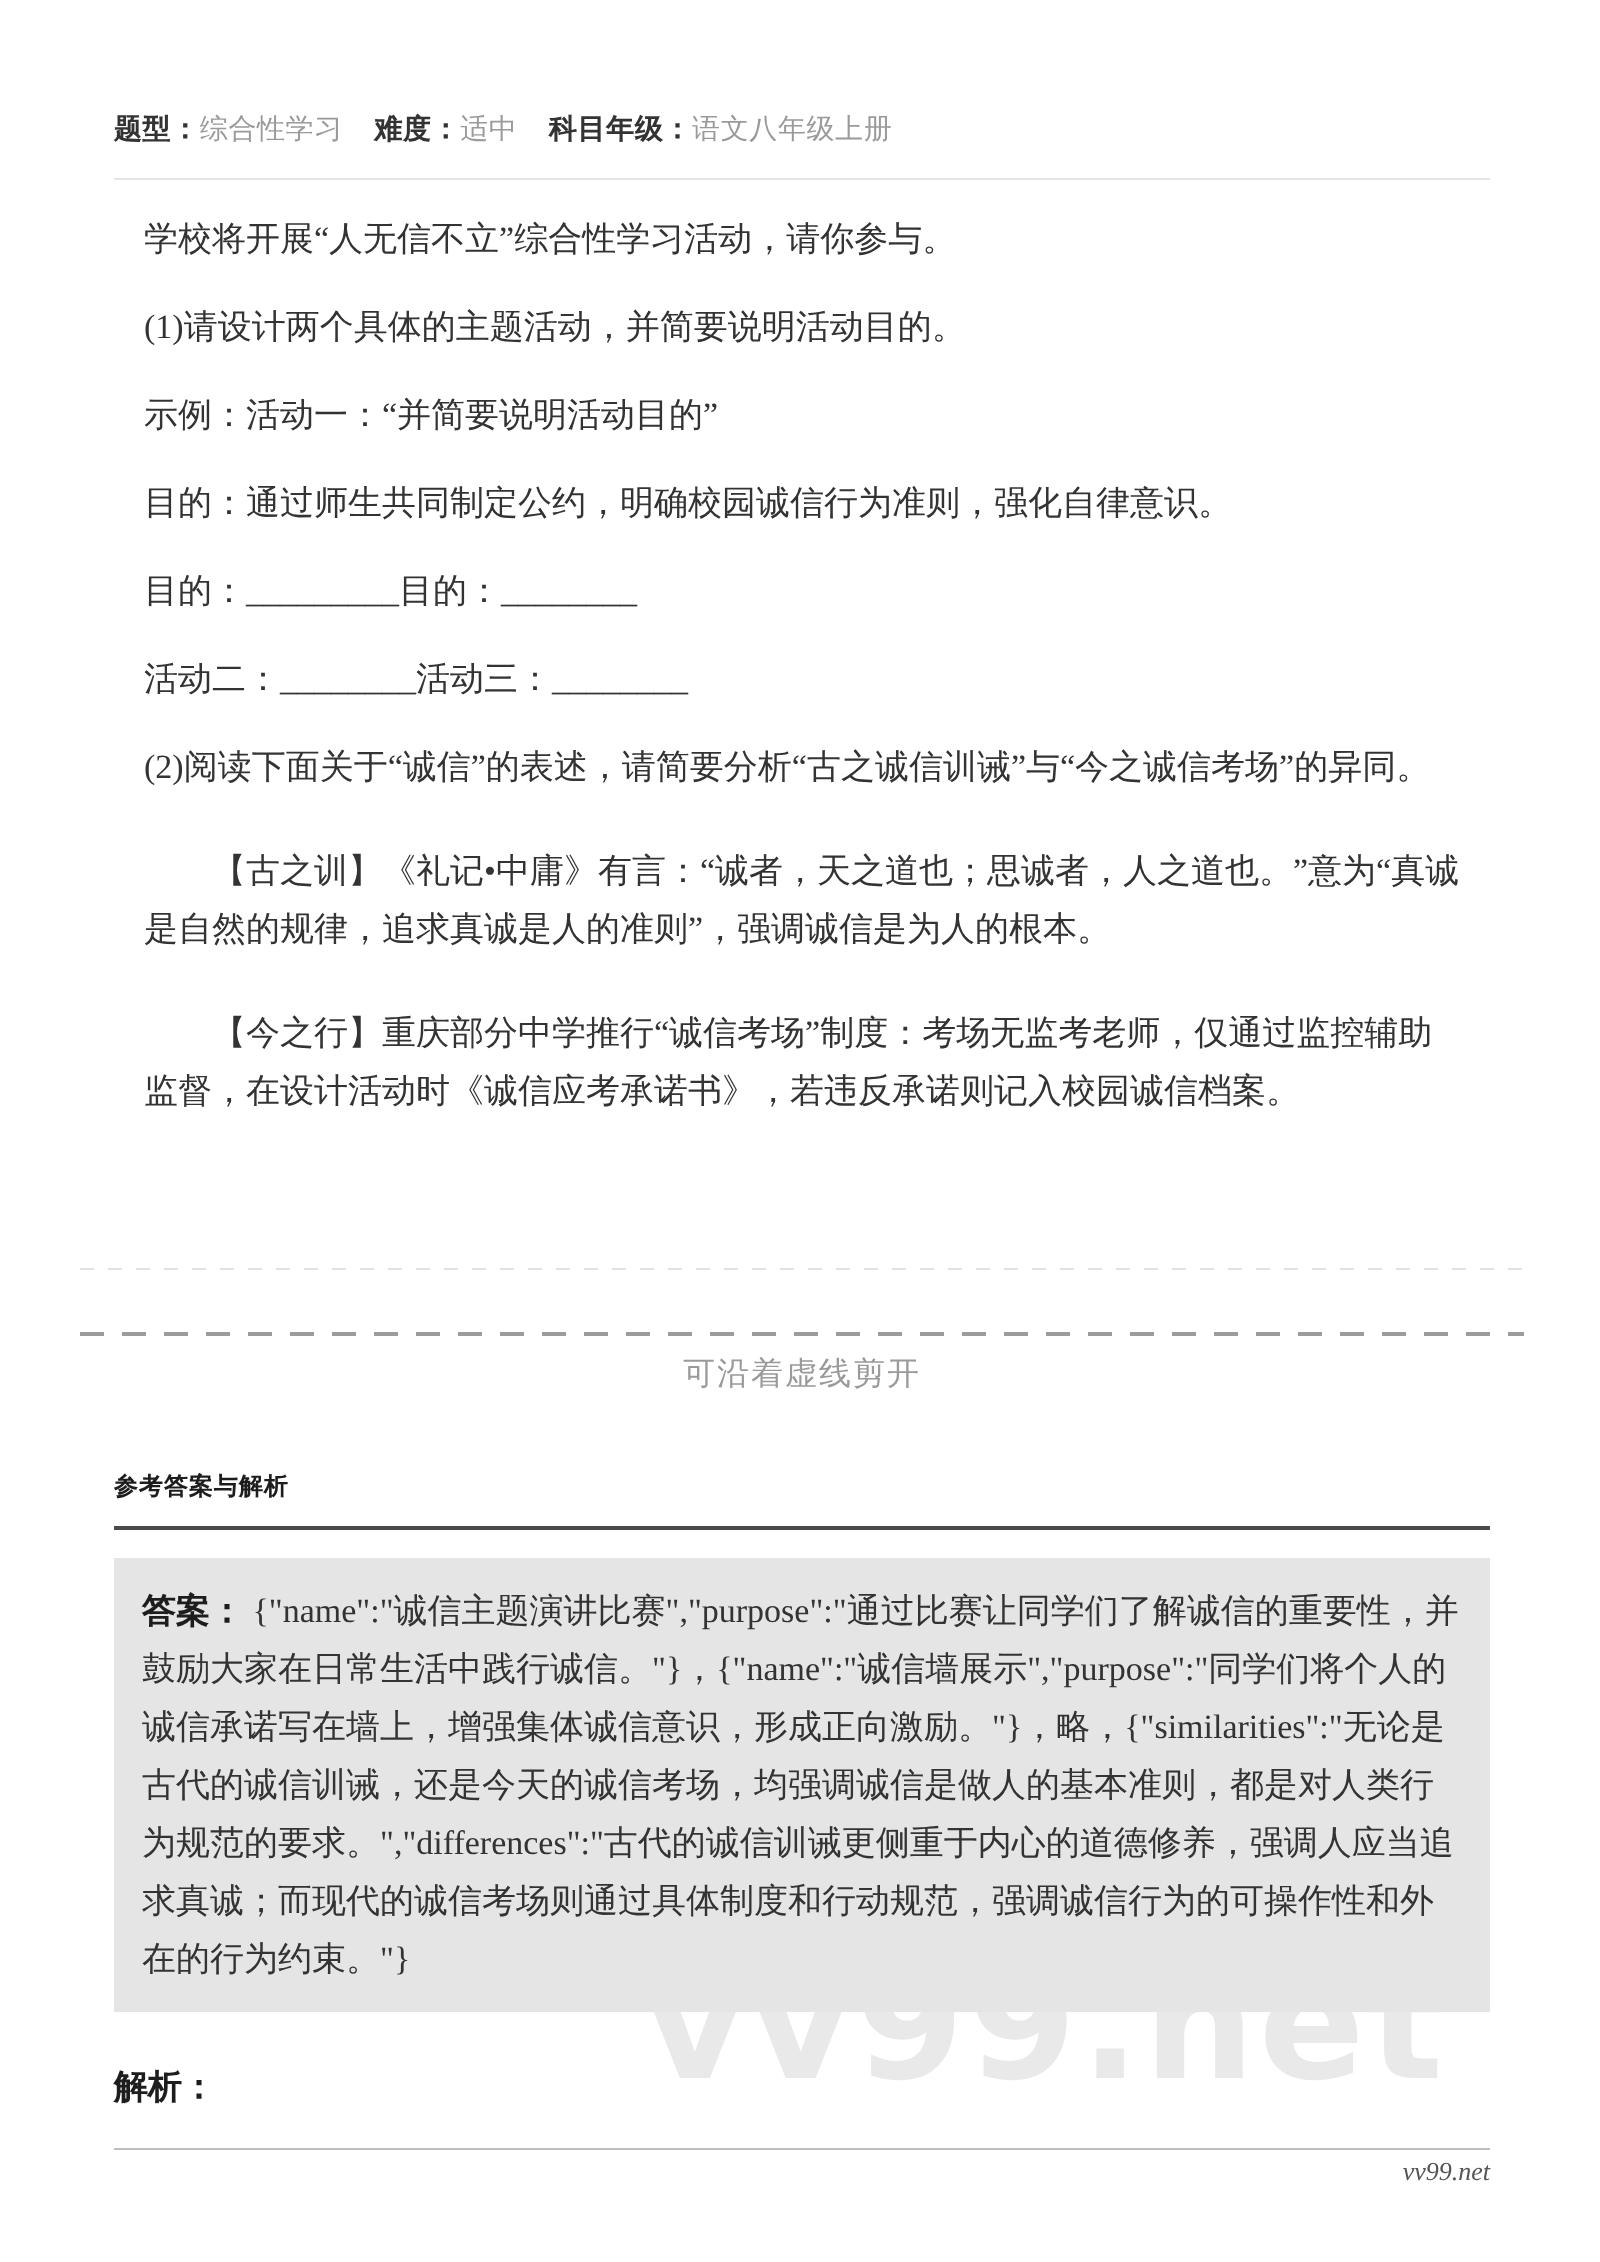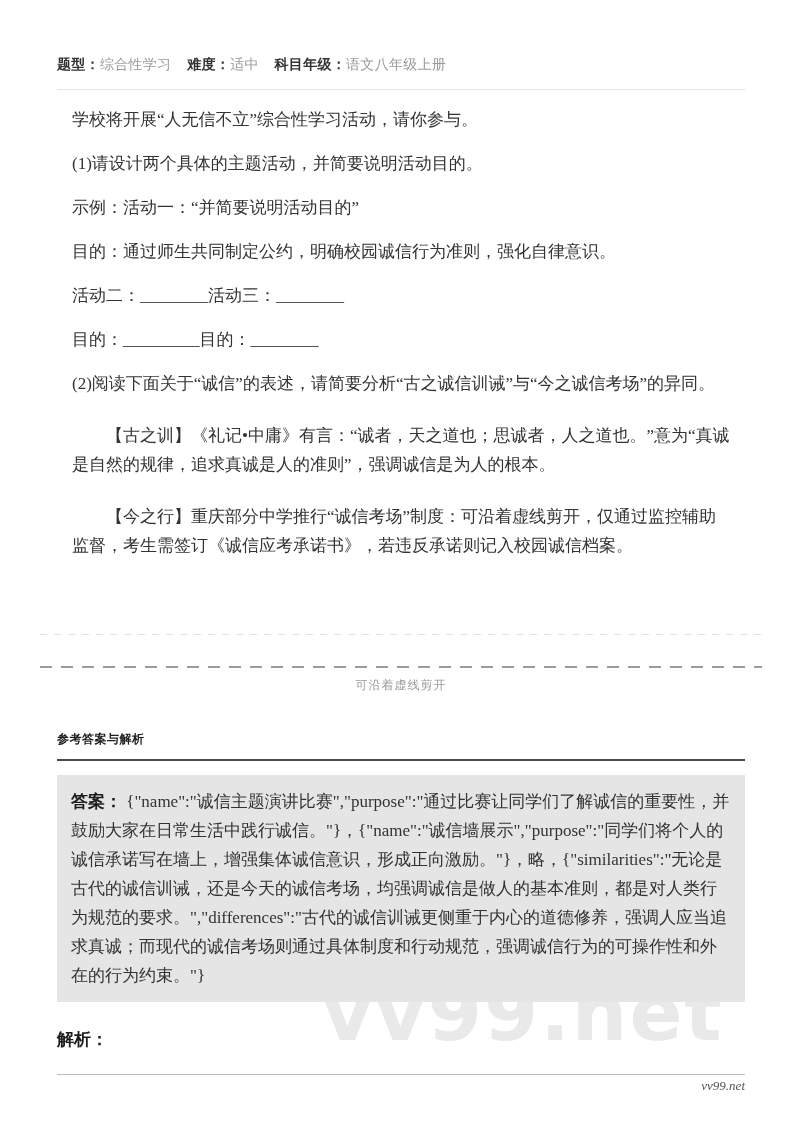--- a/index.html
+++ b/index.html
@@ -33,21 +33,21 @@
   .cut-area { margin-top: 74px; }
   .dash-light {
     height: 1px; margin: 0 -17px;
     background: repeating-linear-gradient(90deg, #e2e2e2 0 7px, transparent 7px 14px);
   }
   .dash-dark {
     height: 2px; margin: 31px -17px 0 -17px;
     background: repeating-linear-gradient(90deg, #9b9b9b 0 12px, transparent 12px 21px);
   }
   .cut-label {
-    text-align: center; color: #9a9a9a; font-size: 12px; margin-top: 9px;
+    text-align: center; color: #9a9a9a; font-size: 16px; margin-top: 9px;
     letter-spacing: 1px;
   }
 
   
   .answers-heading {
     margin-top: 37px; font-size: 12px; font-weight: bold; color: #1d1d1d;
     font-family: "Liberation Sans", "DejaVu Sans", sans-serif;
     letter-spacing: .5px;
   }
   .heading-rule { border: none; border-top: 2px solid #4a4a4a; margin-top: 11px; }
@@ -91,25 +91,25 @@
       <span class="group"><span class="label">科目年级：</span><span>语文八年级上册</span></span>
     </div>
 
     <hr class="meta-rule">
 
     <div class="question">
       <p>学校将开展“人无信不立”综合性学习活动，请你参与。</p>
       <p>(1)请设计两个具体的主题活动，并简要说明活动目的。</p>
       <p>示例：活动一：“并简要说明活动目的”</p>
       <p>目的：通过师生共同制定公约，明确校园诚信行为准则，强化自律意识。</p>
+      <p>目的：_________目的：________</p>
       <p>活动二：________活动三：________</p>
-      <p>目的：_________目的：________</p>
       <p>(2)阅读下面关于“诚信”的表述，请简要分析“古之诚信训诫”与“今之诚信考场”的异同。</p>
       <p class="material">【古之训】《礼记•中庸》有言：“诚者，天之道也；思诚者，人之道也。”意为“真诚是自然的规律，追求真诚是人的准则”，强调诚信是为人的根本。</p>
-      <p class="material">【今之行】重庆部分中学推行“诚信考场”制度：可沿着虚线剪开，仅通过监控辅助监督，考生需签订《诚信应考承诺书》，若违反承诺则记入校园诚信档案。</p>
+      <p class="material">【今之行】重庆部分中学推行“诚信考场”制度：考场无监考老师，仅通过监控辅助监督，在设计活动时《诚信应考承诺书》，若违反承诺则记入校园诚信档案。</p>
     </div>
 
     <div class="cut-area">
       <div class="dash-light"></div>
       <div class="dash-dark"></div>
       <div class="cut-label">可沿着虚线剪开</div>
     </div>
 
     <div>
       <div class="answers-heading">参考答案与解析</div>

